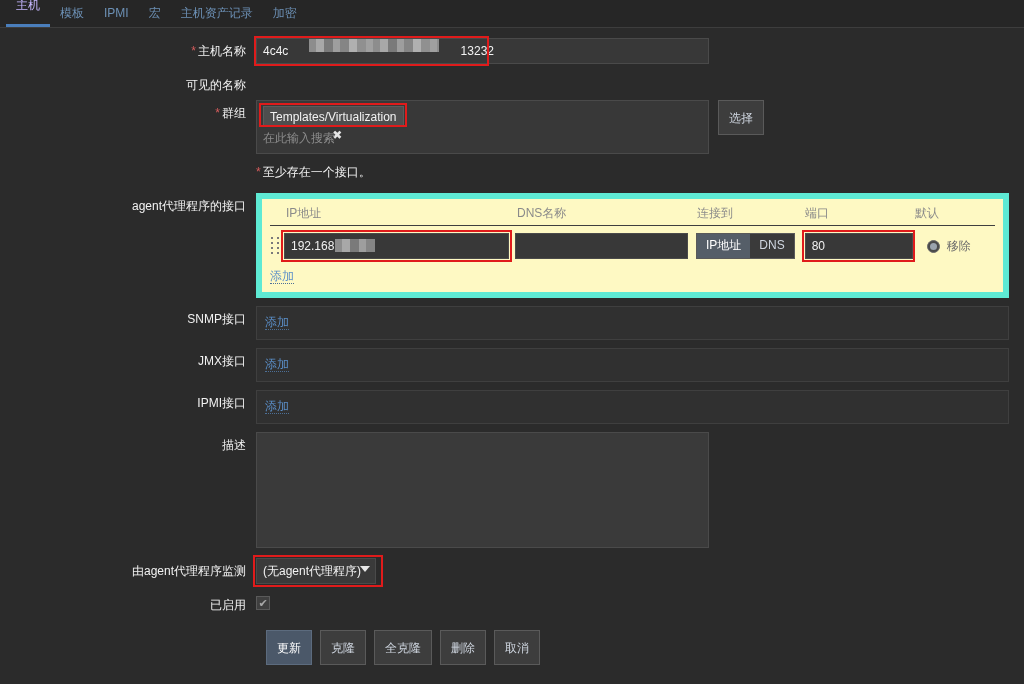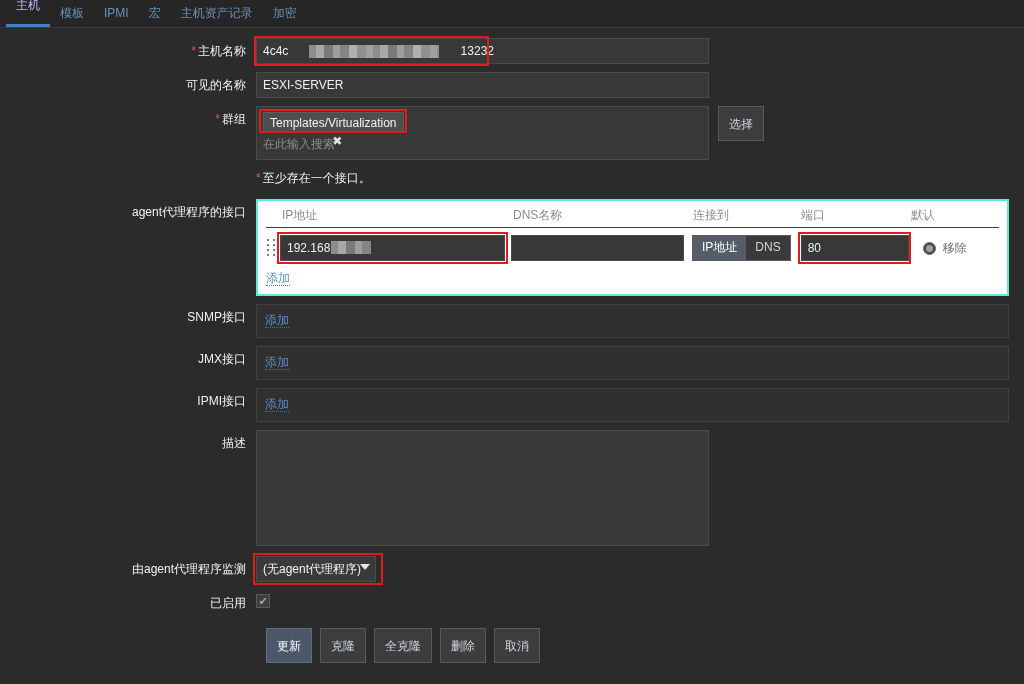--- a/index.html
+++ b/index.html
@@ -97,21 +97,20 @@
         #909090 48px, #909090 57px,
         #a0a0a0 57px, #a0a0a0 64px);
   }
 
   .hostname-field {
     position: relative;
     width: 231px;
   }
   .hostname-inner {
     display: flex;
-    align-items: center;
     justify-content: space-between;
     width: 100%;
     height: 100%;
   }
 
   
   .multiselect {
     width: 453px;
     background: #383838;
     border: 1px solid #4a4a4a;
@@ -162,22 +161,22 @@
 
   .note {
     font-size: 12px;
     color: #f2f2f2;
     padding-top: 2px;
   }
 
   
   .ifbox {
     width: 753px;
-    border: 2px solid #5eead4;
-    background: #ffffff;
+    border: 6px solid #5eead4;
+    background: #fef9c3;
     padding: 6px 8px 8px 8px;
     position: relative;
   }
   .ifbox-sm {
     width: 753px;
     border: 1px solid #3f3f3f;
     background: #303030;
     padding: 8px 8px 9px 8px;
   }
   .ifhead {
@@ -349,23 +348,20 @@
             <span>13232</span>
           </div>
         </div>
       </div>
       <div class="redbox" style="left:-2px; top:-2px; width:235px; height:30px;"></div>
     </div>
   </div>
 
   <div class="row">
     <div class="lbl">可见的名称</div>
-    <div class="ctl">
-      <div class="input w-big">ESXI-SERVER</div>
-    </div>
   </div>
 
   <div class="row">
     <div class="lbl"><span class="req">*</span><span>群组</span></div>
     <div class="ctl" style="display:flex; align-items:flex-start;">
       <div style="position:relative;">
         <div class="multiselect">
           <span class="chip">
             <span>Templates/Virtualization</span>
             <span class="chip-x">✖</span>

